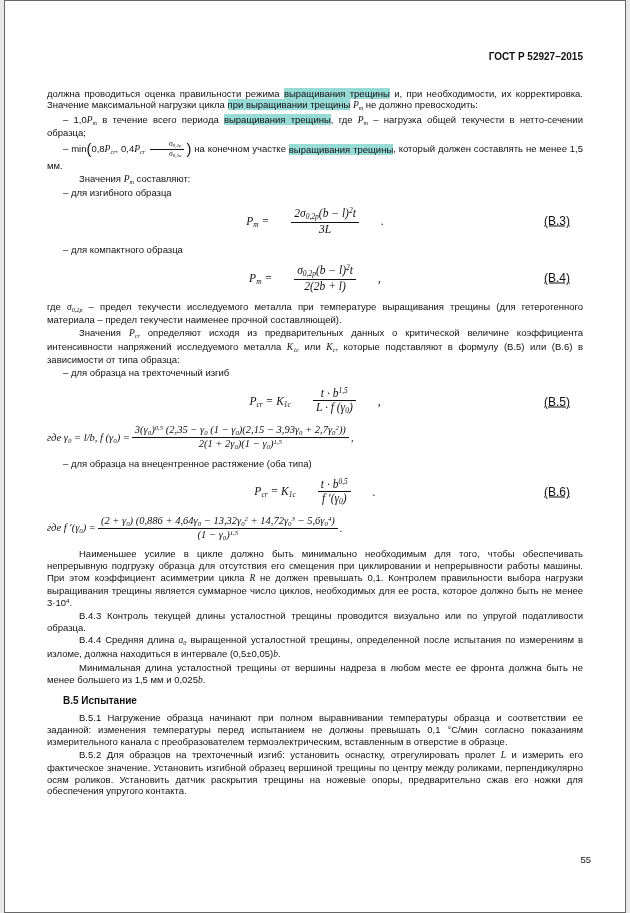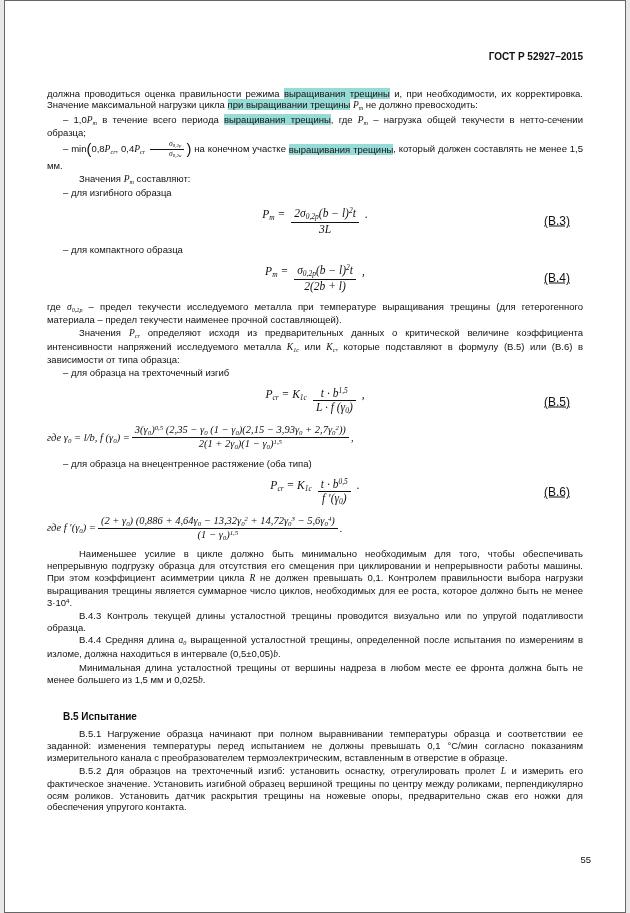--- a/index.html
+++ b/index.html
@@ -37,35 +37,35 @@
     margin:0 2px;
   }
   .frac .num,.frac .den{display:block;padding:0 3px;line-height:1.15;}
   .frac .den{border-top:1px solid #111;}
   p.body .frac{font-size:80%;}
   .formula-row{
     position:relative;text-align:center;margin:8px 0;
     font-family:"Liberation Serif",serif;font-style:italic;
     font-size:11.5px;
   }
-  .fwrap{display:inline-flex;gap:4px;font-style:italic;}
+  .fwrap{display:inline-flex;align-items:center;gap:20px;font-style:italic;}
   .formula-label{
     position:absolute;right:13px;top:50%;transform:translateY(-50%);
     font-family:"Liberation Sans",sans-serif;font-style:normal;
     font-size:12px;color:#111;text-decoration:underline;
   }
   .where-row{
     display:flex;align-items:center;flex-wrap:wrap;
     margin:6px 0;
     font-family:"Liberation Serif",serif;font-style:italic;
     font-size:10.5px;
   }
   .heading{
     font-weight:bold;font-size:10px;
-    margin:24px 0 5px 0;text-indent:16px;
+    margin:8px 0 5px 0;text-indent:16px;
   }
   .pageno{
     position:absolute;right:34px;bottom:46px;
     font-size:9.5px;
   }
 </style>
 </head>
 <body>
 
 <div class="page">

